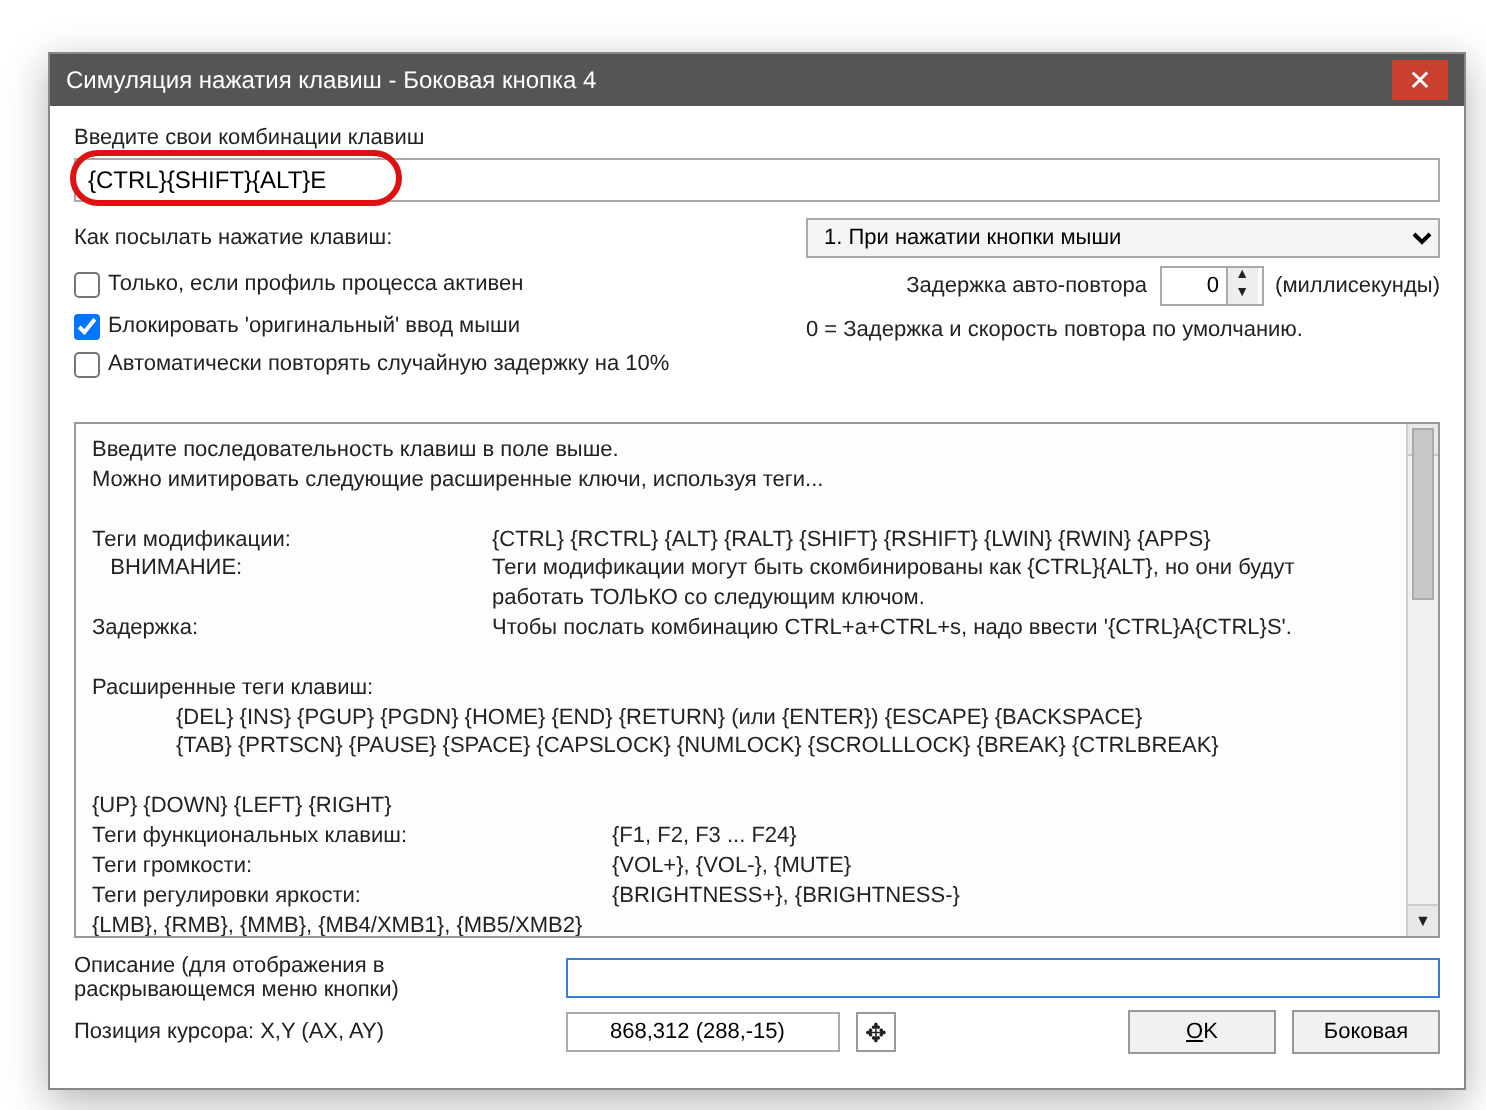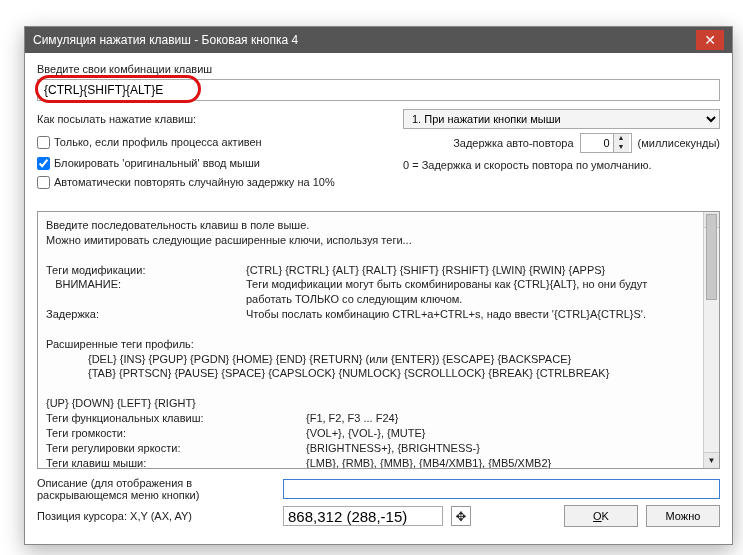--- a/index.html
+++ b/index.html
@@ -25,21 +25,21 @@
 .spin .arrows div { flex:1; border-left:1px solid #aaa; font-size:7px; text-align:center; line-height:8px; cursor:pointer; background:#eee; }
 .help-box { border: 1px solid #999; padding: 6px 8px; margin-top: 22px; height: 258px; overflow: auto; font-size: 11px; line-height: 1.35; position: relative; background: #fdfdfd; }
 .help-box .indent { padding-left: 42px; display: block; }
 .help-row { display:flex; }
 .help-row .hcol1 { flex: 0 0 200px; }
 .help-row .hcol2 { flex: 1; }
 .bottom { margin-top: 8px; }
 .botrow { display:flex; align-items:center; gap:8px; margin-bottom:4px; }
 .botrow .blabel { flex: 0 0 238px; }
 .botrow input.text { flex:1; height:20px; border:1px solid #3b7ed0; padding:0 4px; font-size:11px; }
-.botrow .coord { width: 160px; height:20px; border:1px solid #aaa; padding:0 4px; font-size:15px; }
+.botrow .coord { width: 137px; height:20px; border:1px solid #aaa; padding:0 21px; font-size:11px; }
 .move-icon { width:20px; height:20px; border:1px solid #999; display:inline-flex; align-items:center; justify-content:center; font-size:13px; }
 .btn { min-width: 74px; height: 22px; border:1px solid #999; background:#f1f1f1; font-size:11px; cursor:pointer; }
 .btn u { text-decoration: underline; }
 .scrollbar { position:absolute; right:0; top:0; bottom:0; width:16px; background:#f0f0f0; border-left:1px solid #ccc; }
 .scrollbar .thumb { position:absolute; left:2px; right:2px; top:2px; height:86px; background:#c8c8c8; border:1px solid #aaa; }
 .scrollbar .arr { position:absolute; left:0; right:0; height:16px; background:#e8e8e8; text-align:center; font-size:8px; line-height:16px; }
 .scrollbar .arr.top { top:0; border-bottom:1px solid #ccc; }
 .scrollbar .arr.bot { bottom:0; border-top:1px solid #ccc; }
 </style>
 </head>
@@ -120,41 +120,40 @@
       </div>
       <div class="help-row">
           <span class="hcol1"></span>
           <span class="hcol2">работать ТОЛЬКО со следующим ключом.</span>
         </div>
       <div class="help-row">
         <span class="hcol1">Задержка:</span>
         <span class="hcol2">Чтобы послать комбинацию CTRL+a+CTRL+s, надо ввести '{CTRL}A{CTRL}S'.</span>
       </div>
       <br>
-      <div>Расширенные теги профиль:</div>
+      <div>Расширенные теги клавиш:</div>
       <span class="indent">{DEL} {INS} {PGUP} {PGDN} {HOME} {END} {RETURN} (или {ENTER}) {ESCAPE} {BACKSPACE}</span>
       <span class="indent">{TAB} {PRTSCN} {PAUSE} {SPACE} {CAPSLOCK} {NUMLOCK} {SCROLLLOCK} {BREAK} {CTRLBREAK}</span>
       <br>
       <div class="help-row">
           <span class="hcol2">{UP} {DOWN} {LEFT} {RIGHT}</span>
         </div>
       <div class="help-row">
           <span class="hcol1" style="flex-basis:260px">Теги функциональных клавиш:</span>
           <span class="hcol2">{F1, F2, F3 ... F24}</span>
         </div>
       <div class="help-row">
           <span class="hcol1" style="flex-basis:260px">Теги громкости:</span>
           <span class="hcol2">{VOL+}, {VOL-}, {MUTE}</span>
         </div>
       <div class="help-row">
           <span class="hcol1" style="flex-basis:260px">Теги регулировки яркости:</span>
           <span class="hcol2">{BRIGHTNESS+}, {BRIGHTNESS-}</span>
         </div>
       <div class="help-row">
-          <span class="hcol1" style="flex-basis:260px">Теги клавиш мыши:</span>
           <span class="hcol2">{LMB}, {RMB}, {MMB}, {MB4/XMB1}, {MB5/XMB2}</span>
         </div>
       
       
 
       <div class="scrollbar">
         <div class="arr top">▲</div>
         <div class="thumb"></div>
         <div class="arr bot">▼</div>
       </div>
@@ -164,17 +163,17 @@
       <div class="botrow">
         <div class="blabel">Описание (для отображения в раскрывающемся меню кнопки)</div>
         <input class="text" type="text" value="" style="">
       </div>
       <div class="botrow">
         <div class="blabel">Позиция курсора: X,Y (AX, AY)</div>
         <input class="coord" type="text" value="868,312 (288,-15)" style="">
         <span class="move-icon">✥</span>
         <div style="flex:1"></div>
         <button class="btn"><u>O</u><span>K</span></button>
-        <button class="btn">Можно</button>
+        <button class="btn">Боковая</button>
       </div>
     </div>
   </div>
 </div>
 
 </body></html>

